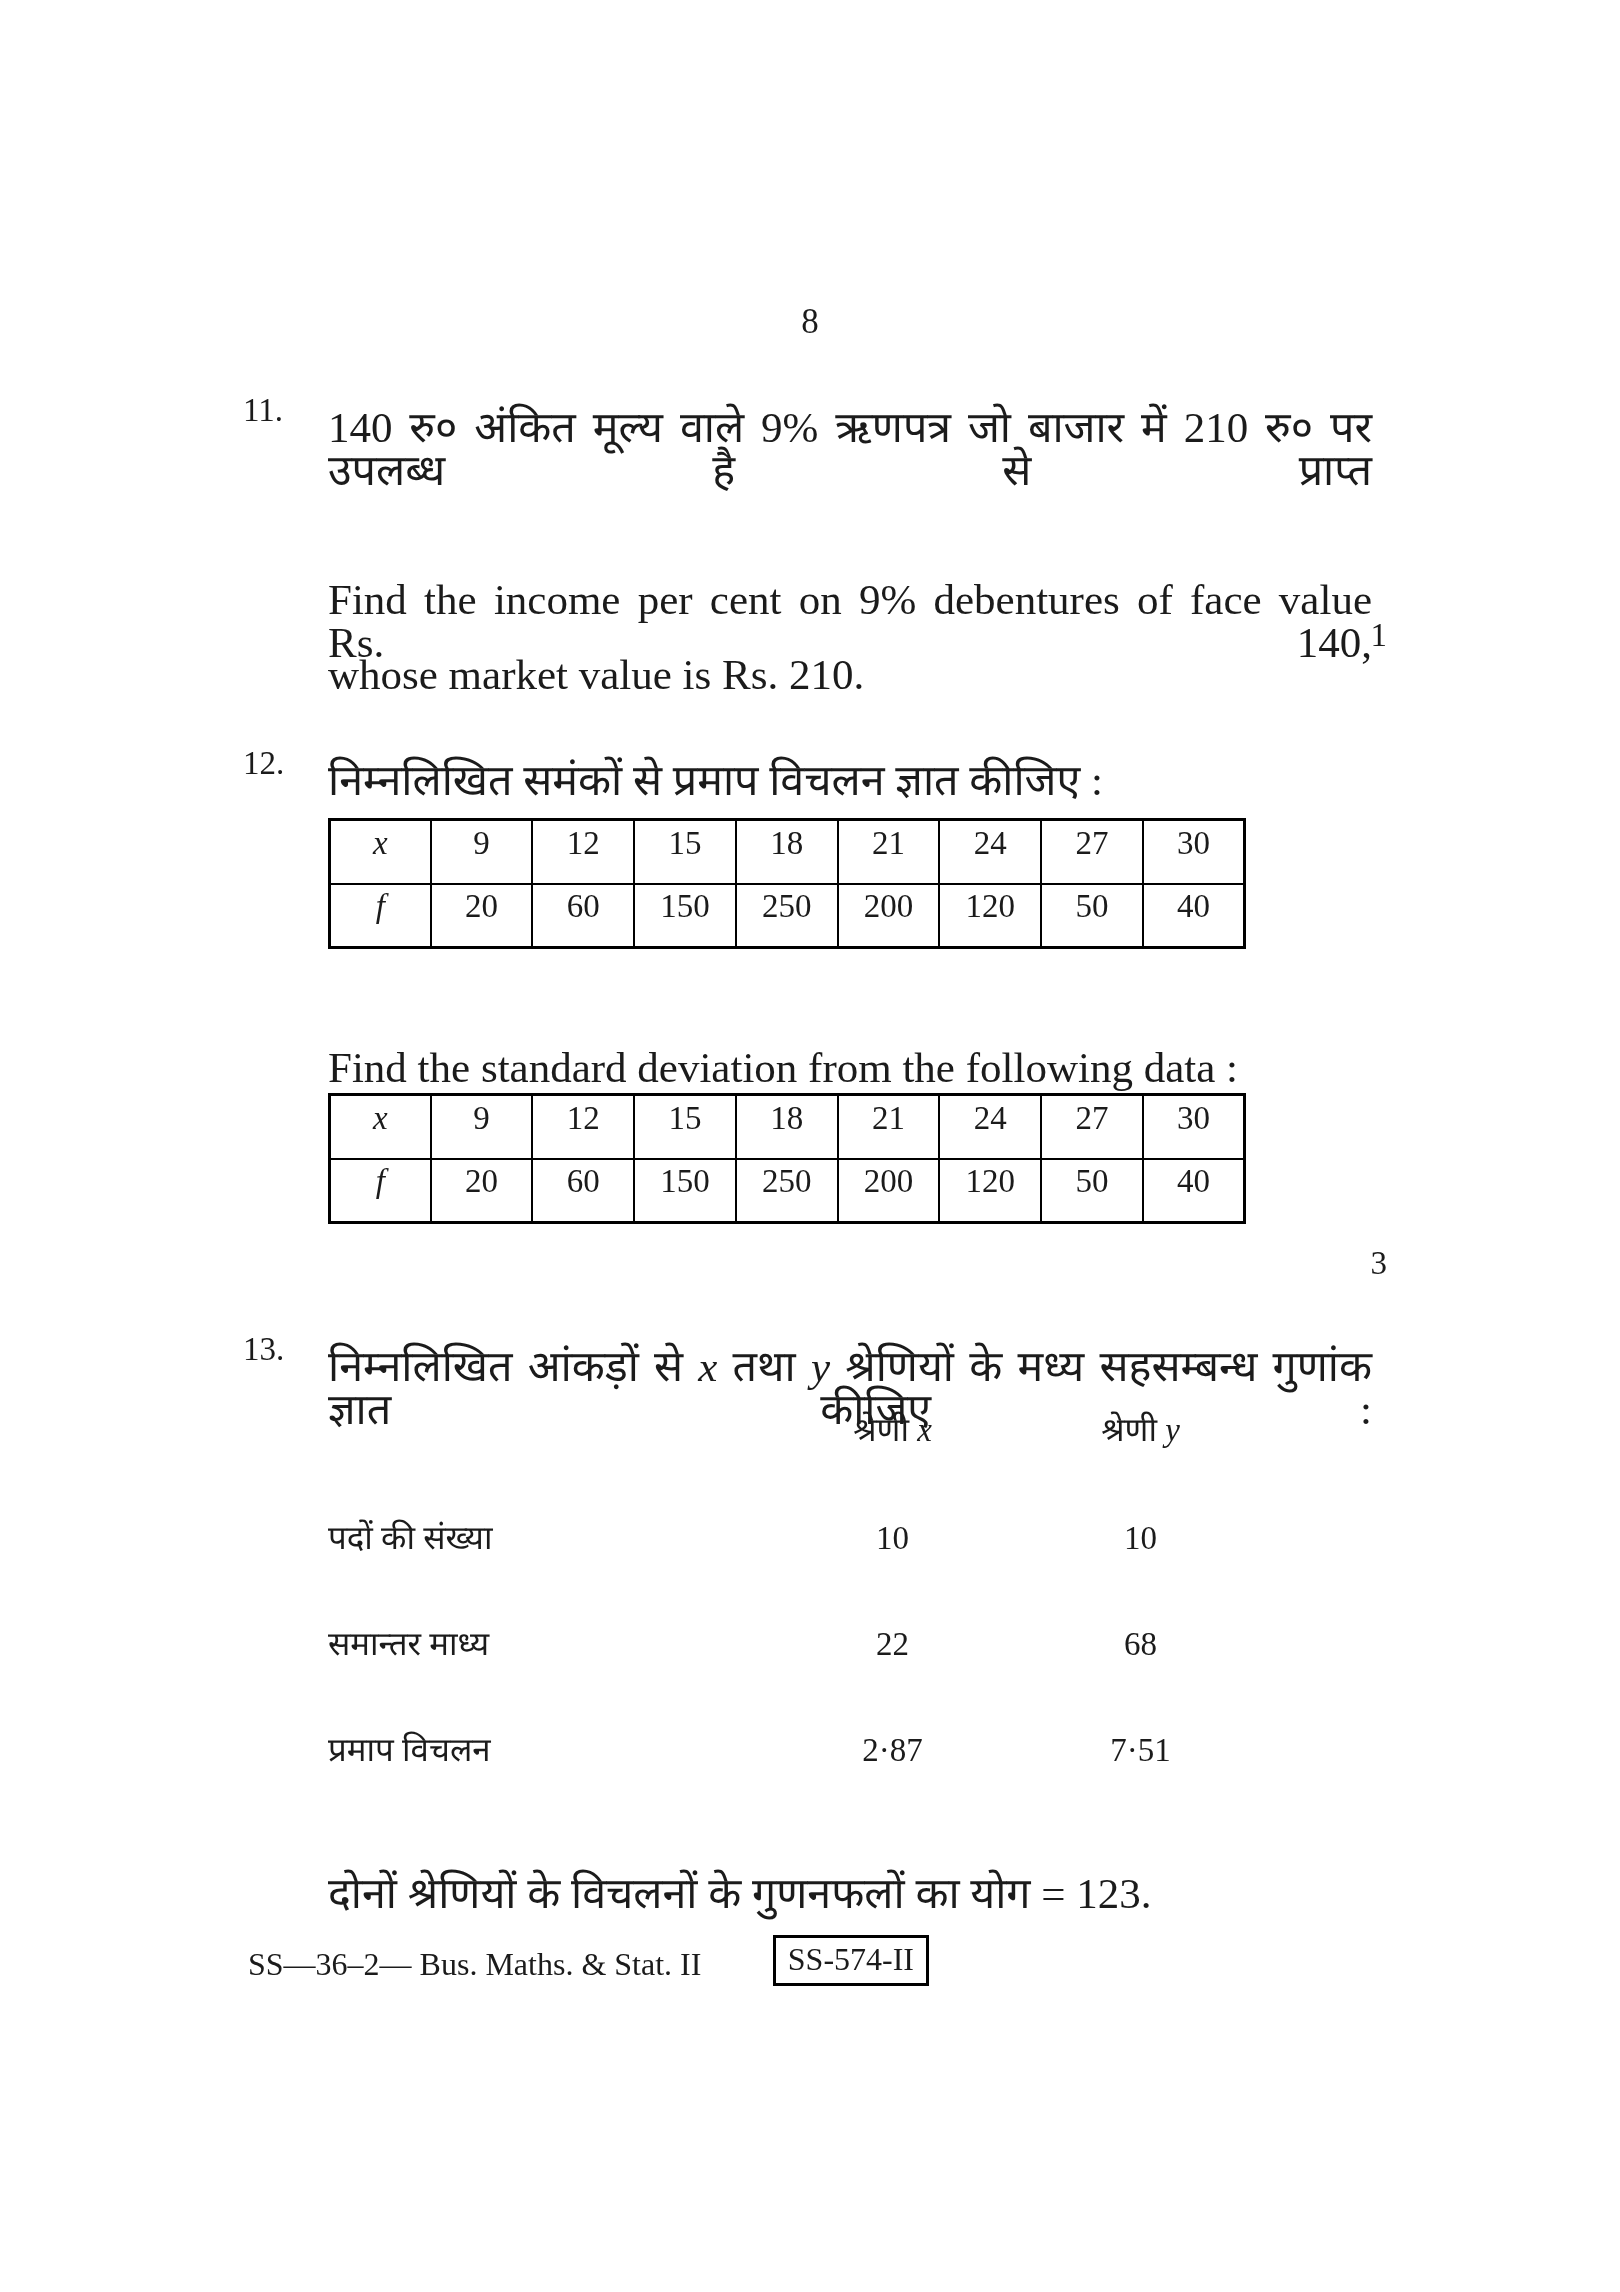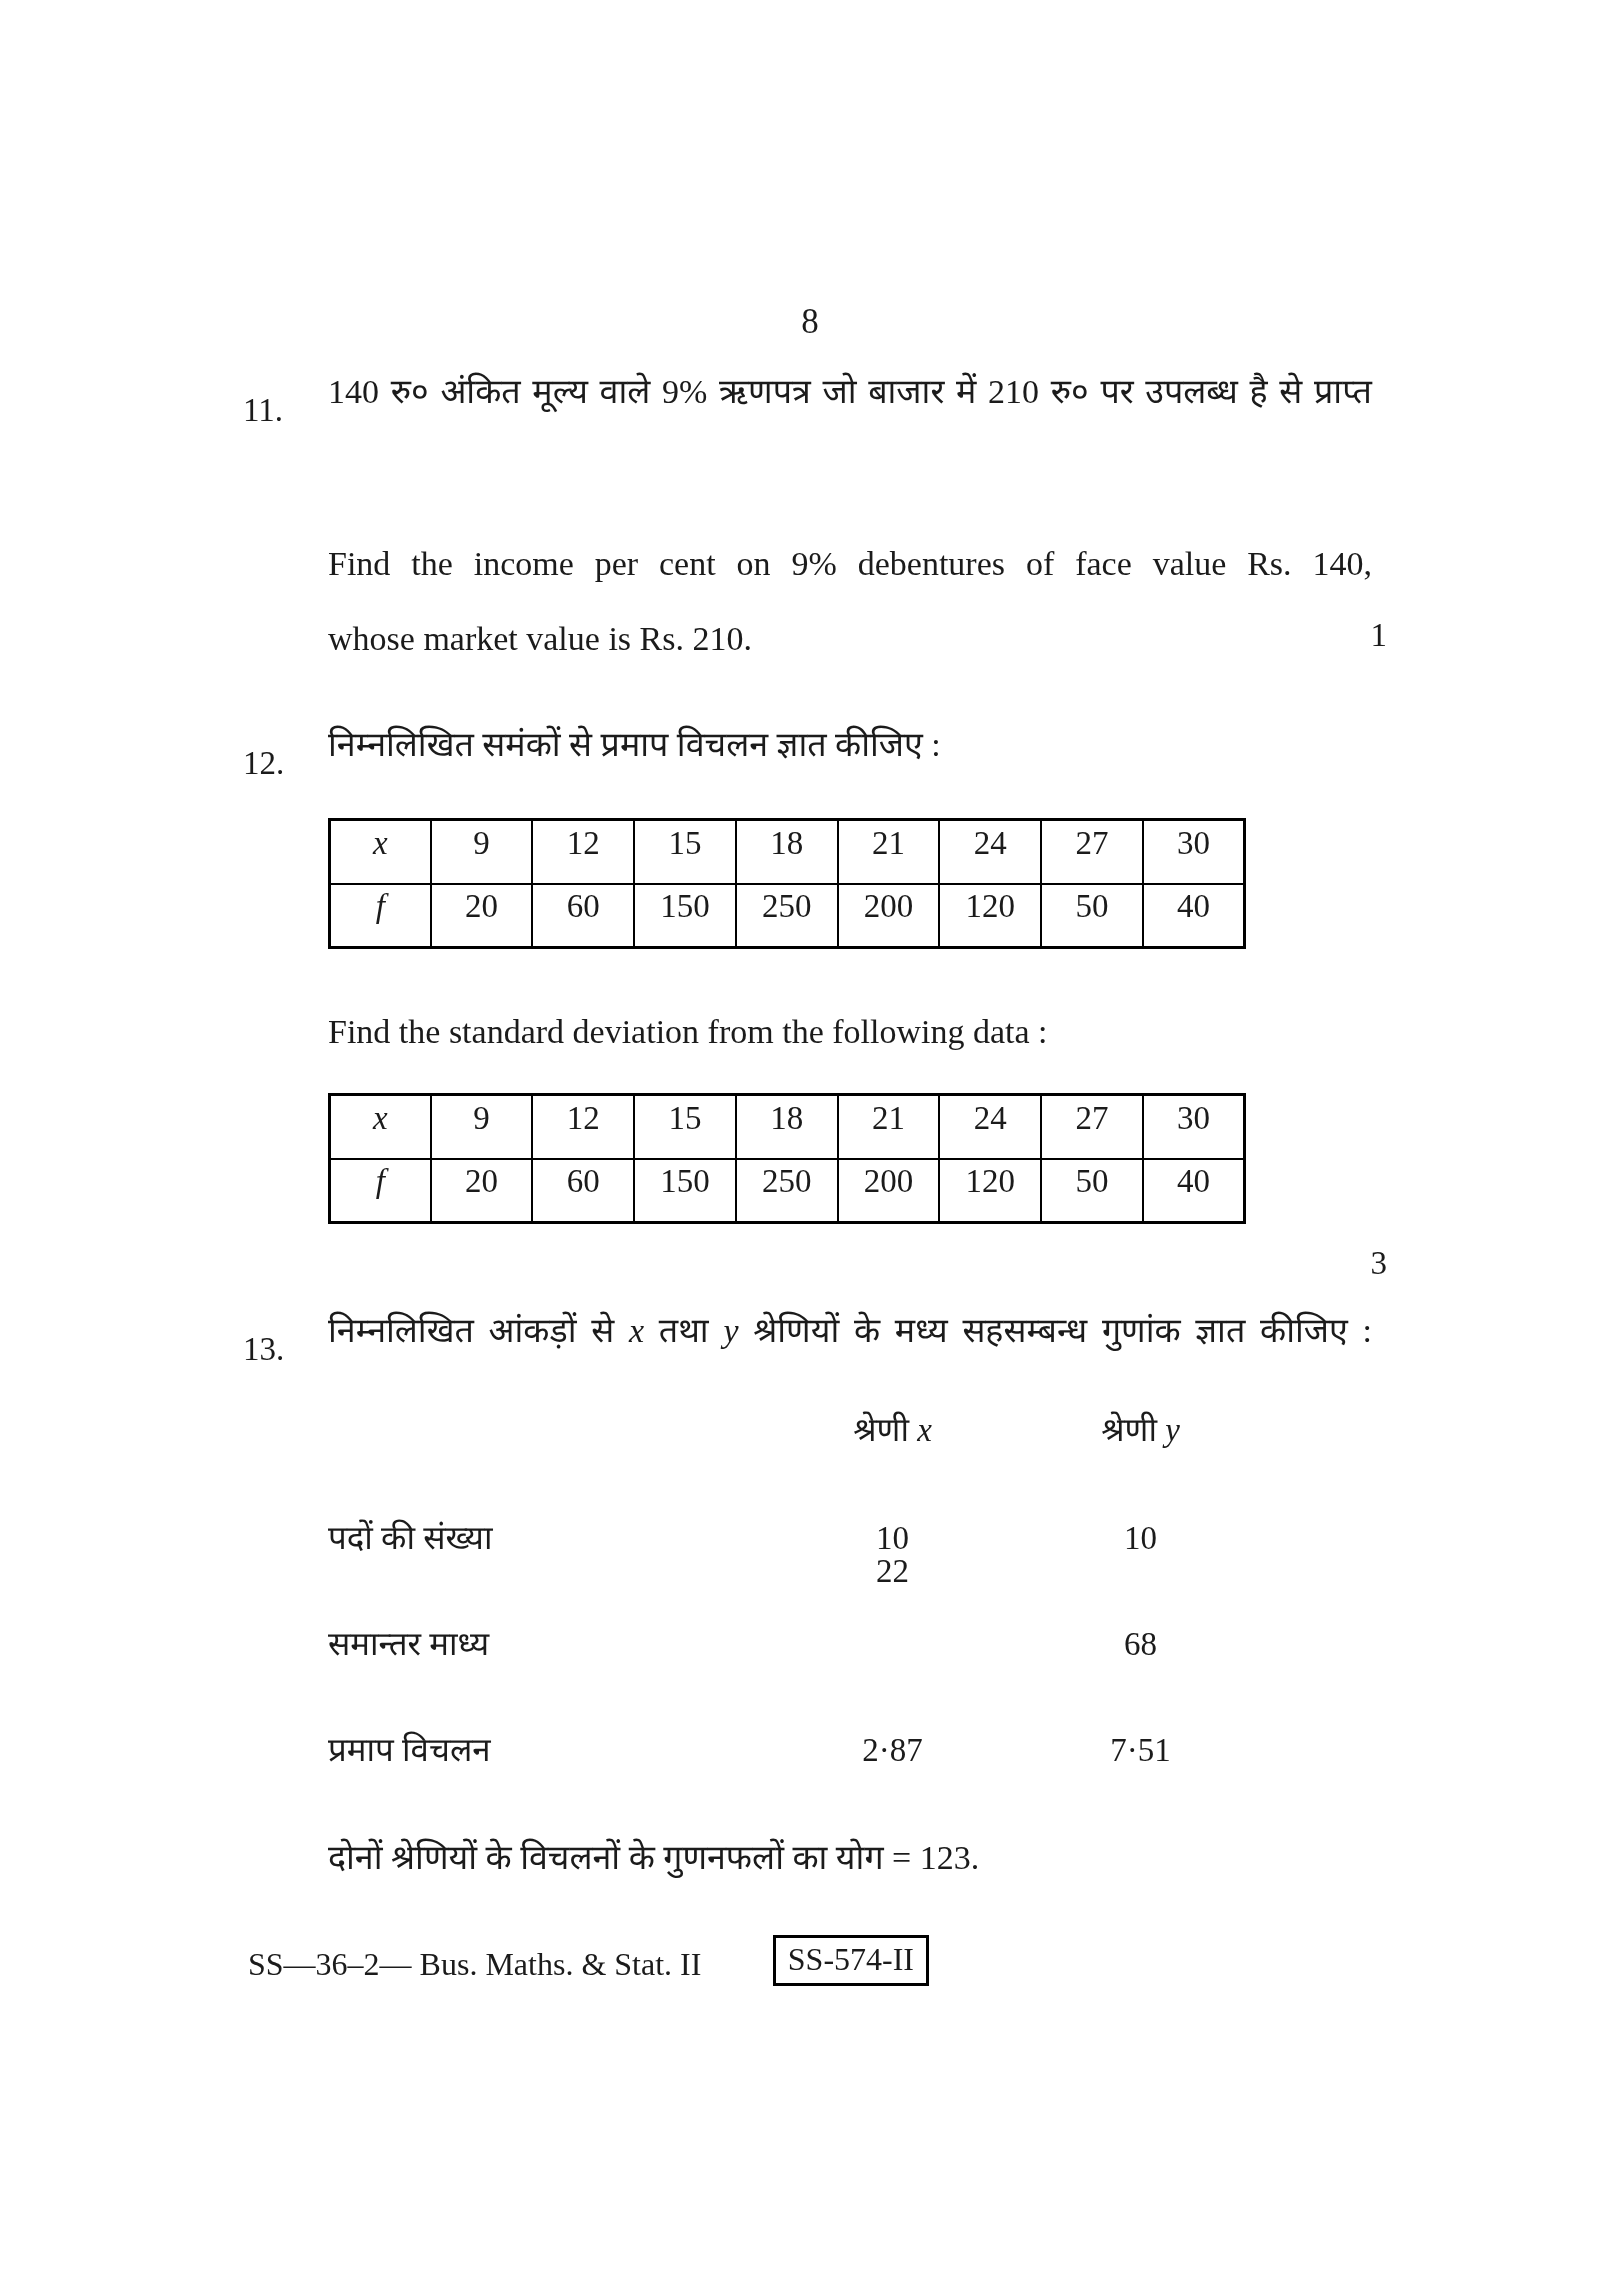--- a/index.html
+++ b/index.html
@@ -24,22 +24,23 @@
   .q-number {
     position: absolute;
     left: 243px;
     font-size: 33px;
     margin-top: 22px;
   }
   .line {
     position: absolute;
     left: 328px;
     width: 1044px;
-    font-size: 34px;
+    font-size: 43px;
     line-height: 43px;
+    margin-top: 36px;
   }
   .justify {
     text-align: justify;
     text-align-last: justify;
   }
   .mark {
     position: absolute;
     left: 1348px;
     width: 39px;
     text-align: right;
@@ -191,21 +192,21 @@
   </div>
   <div class="col-head coly" style="top:1409px">
     <span>श्रेणी </span><span class="mathvar">y</span>
   </div>
 
   <div class="row-label" style="top:1517px">पदों की संख्या</div>
   <div class="val colx" style="top:1517px">10</div>
   <div class="val coly" style="top:1517px">10</div>
 
   <div class="row-label" style="top:1623px">समान्तर माध्य</div>
-  <div class="val colx" style="top:1550px">22</div>
+  <div class="val colx" style="top:1623px">22</div>
   <div class="val coly" style="top:1623px">68</div>
 
   <div class="row-label" style="top:1729px">प्रमाप विचलन</div>
   <div class="val colx" style="top:1729px">2·87</div>
   <div class="val coly" style="top:1729px">7·51</div>
 
   <div class="line" style="top:1836px">दोनों श्रेणियों के विचलनों के गुणनफलों का योग = 123.</div>
 
   <div class="footer-left">SS—36–2— Bus. Maths. &amp; Stat. II</div>
   <div class="footer-code-box">

